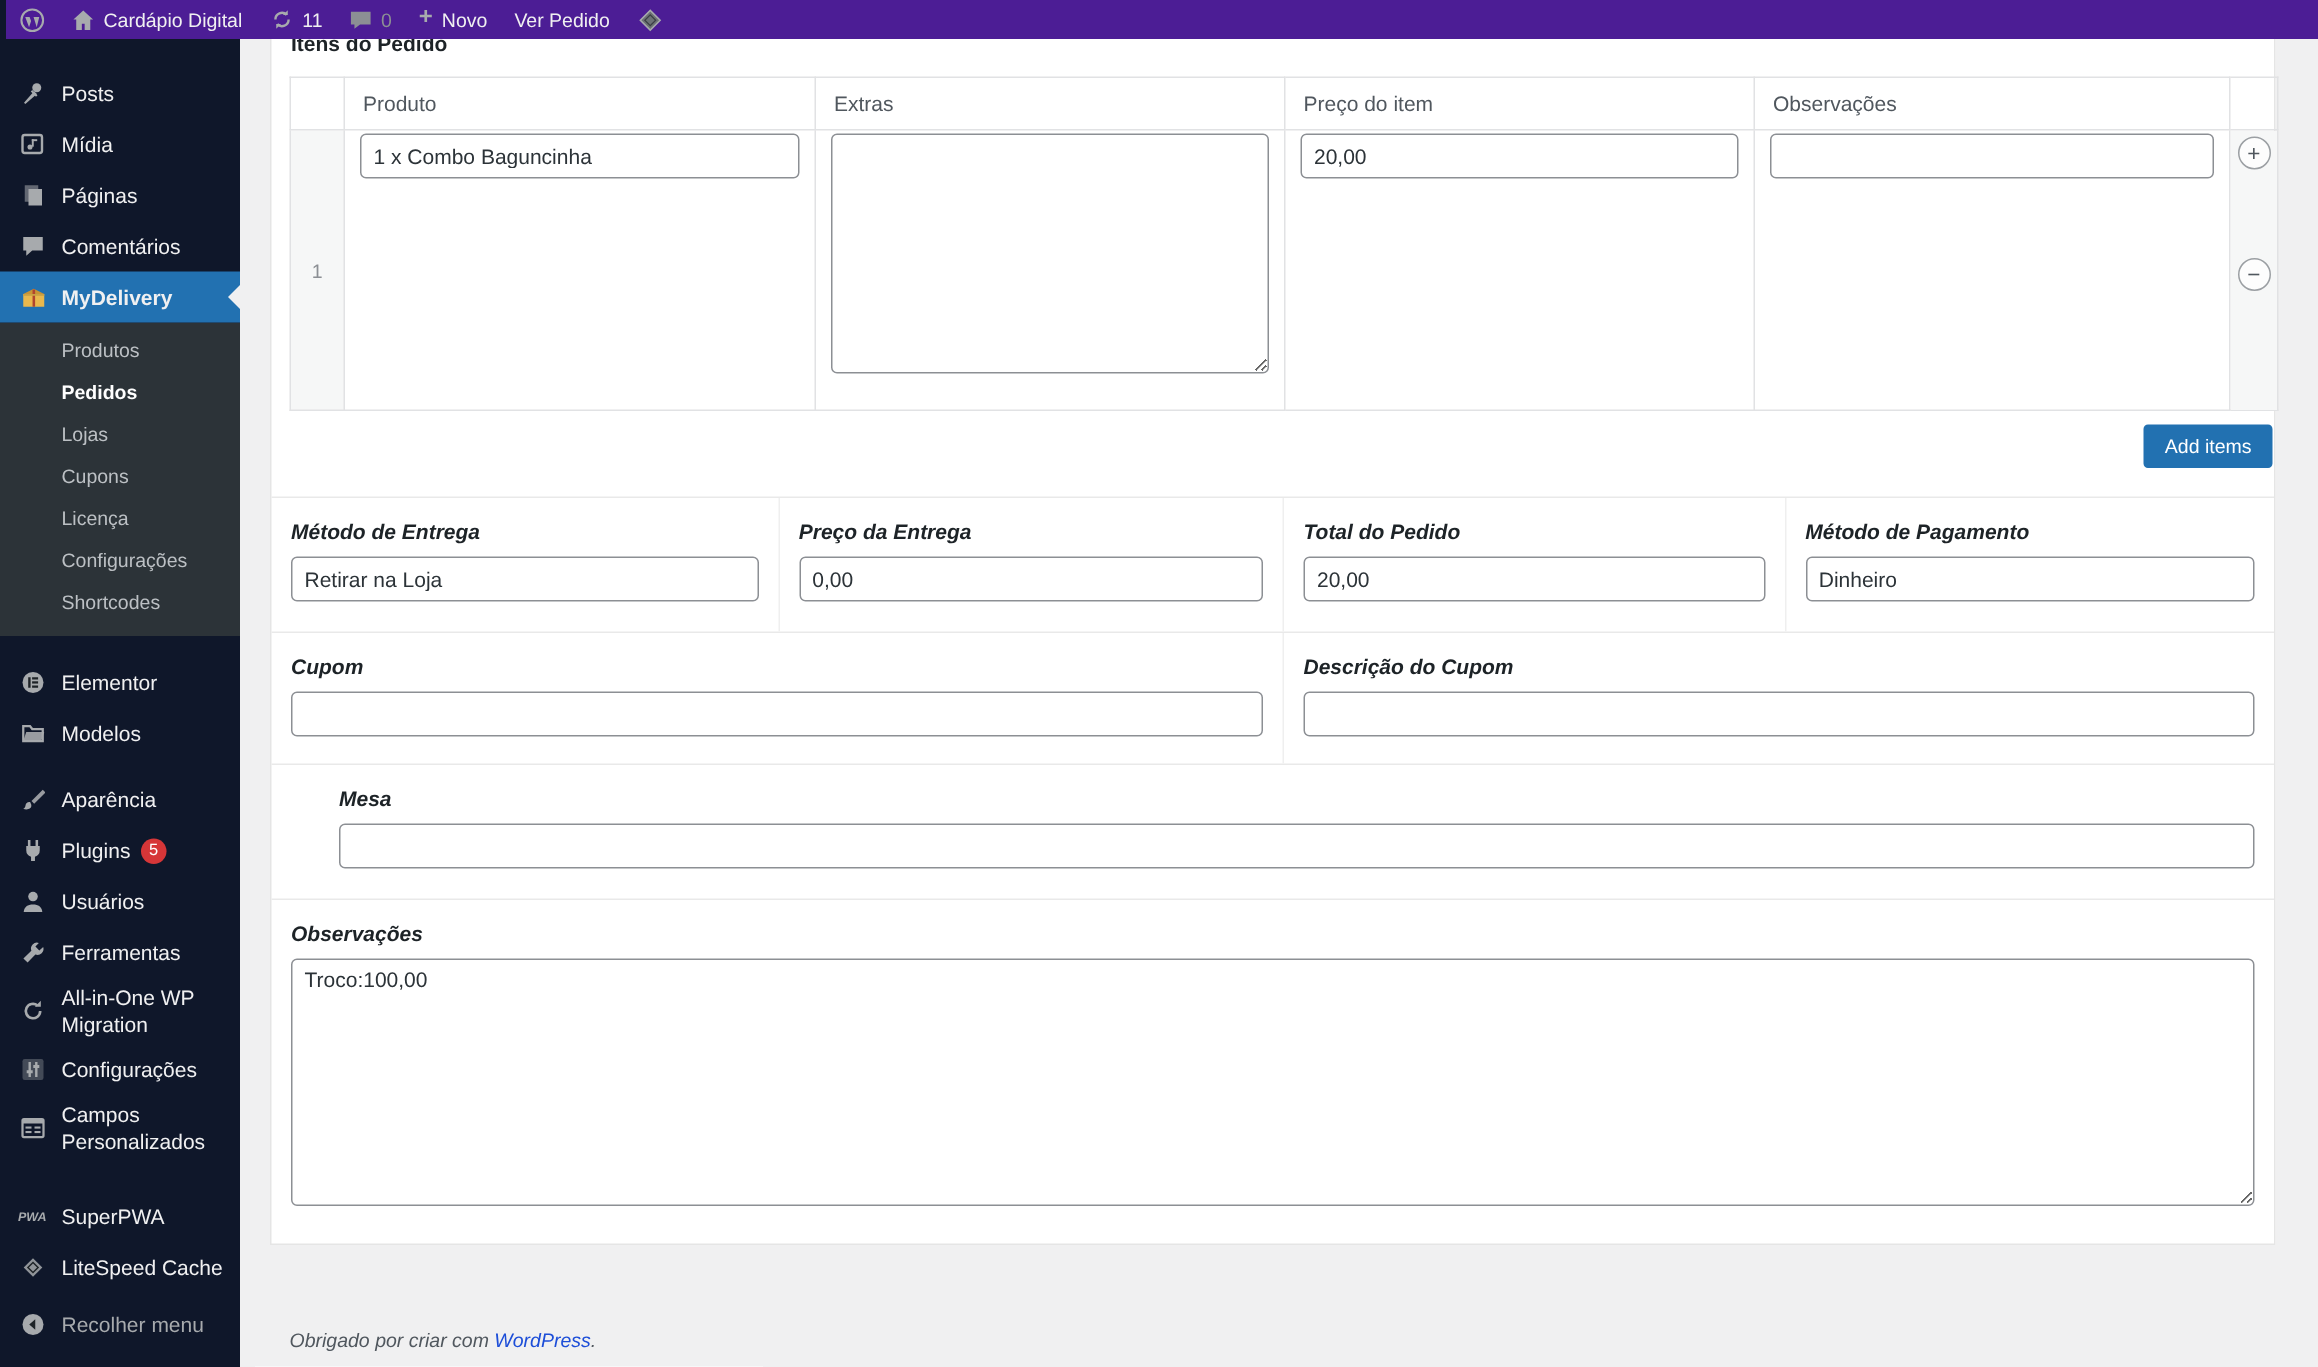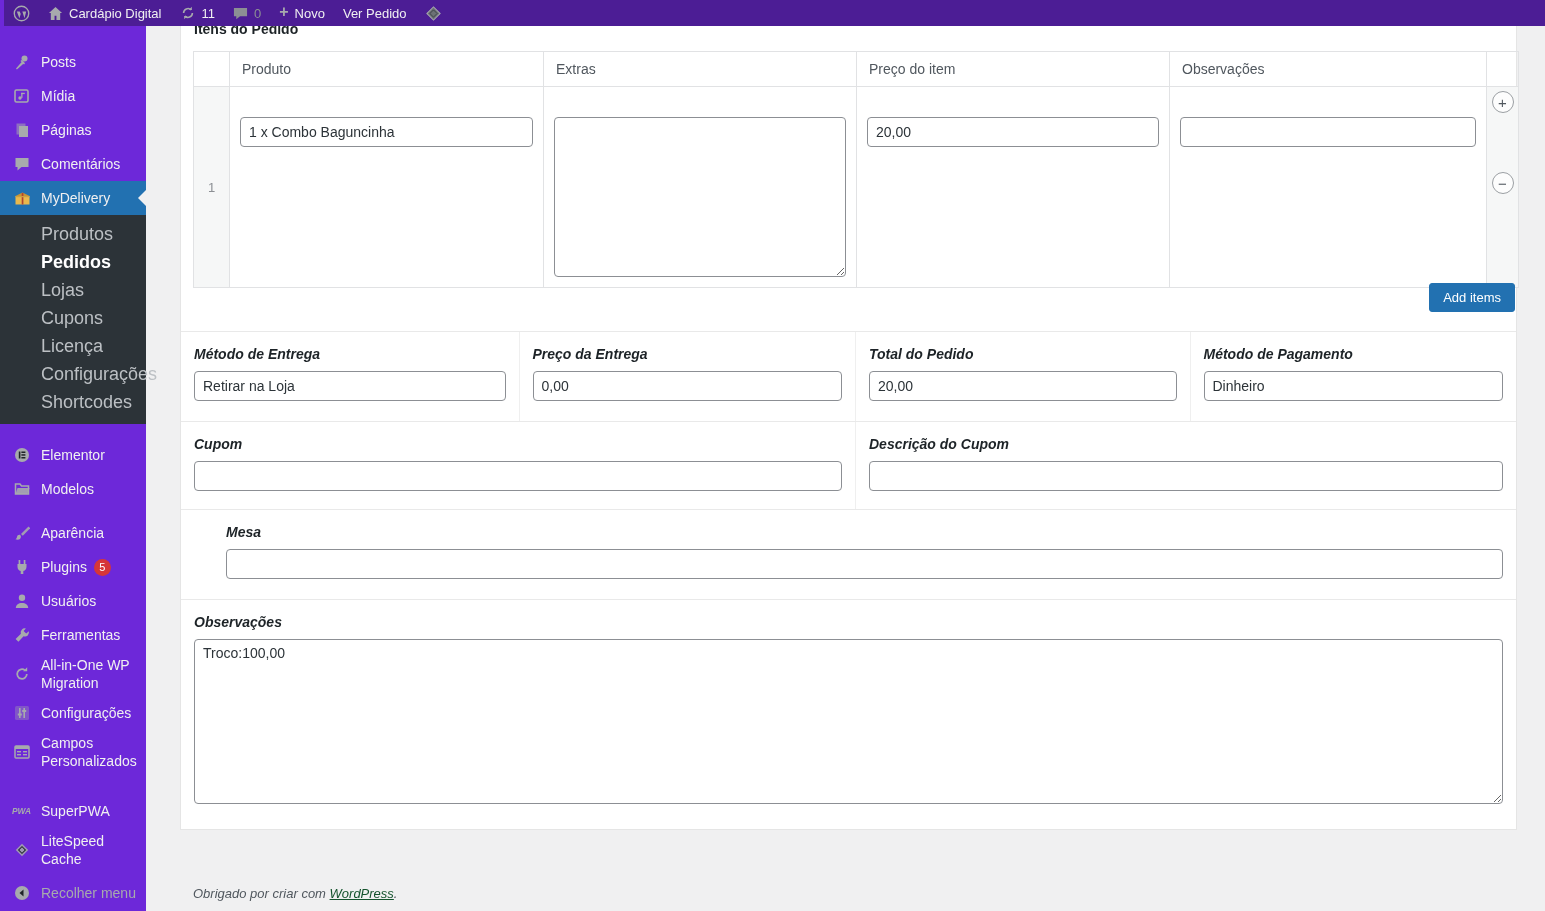--- a/index.html
+++ b/index.html
@@ -8,45 +8,45 @@
 
   
   #admin-bar { position:fixed; top:0; left:4px; width:100%; height:26px; background:#4c1d95;
     display:flex; align-items:center; z-index:90; color:#f0f0f1; font-size:13px; }
   .ab-item { display:flex; align-items:center; gap:6px; height:26px; padding:0 9px; cursor:pointer; white-space:nowrap; }
   .ab-item svg { display:block; }
   .ab-dim { color:#8c8f94; }
   .ab-plus { font-size:16px; font-weight:bold; color:#a7aaad; line-height:1; margin-top:-2px; }
 
   
-  #sidebar { position:fixed; top:0; left:0; width:146px; height:100%; background:#6d28d9; z-index:10; }
+  #sidebar { position:fixed; top:0; left:0; width:160px; height:100%; background:#0f172a; z-index:10; }
   .mi { display:flex; align-items:center; min-height:34px; padding:4px 8px 4px 12px; color:#f0f0f1;
     font-size:14px; cursor:pointer; position:relative; }
   .mi .ico { width:20px; min-width:20px; margin-right:9px; color:#a7aaad; display:flex; justify-content:center; }
   .mi .lbl { line-height:18px; }
-  .mi.active { background:#2271b1; }
+  .mi.active { background:#2271b1;font-weight:bold; }
   .mi.active::after { content:""; position:absolute; right:0; top:50%; margin-top:-8px;
     border:8px solid transparent; border-right-color:#f0f0f1; }
   .submenu { background:#2c3338; padding:5px 0 8px; }
-  .smi { display:block; padding:6px 4px 6px 41px; font-size:18px; color:#bcc0c4; cursor:pointer; line-height:16px; }
+  .smi { display:block; padding:6px 4px 6px 41px; font-size:13px; color:#bcc0c4; cursor:pointer; line-height:16px; }
   .smi.current { color:#fff; font-weight:bold; }
   .group-gap { height:14px; }
   .badge { background:#d63638; color:#fff; font-size:11px; line-height:17px; min-width:17px; height:17px;
     border-radius:9px; text-align:center; display:inline-block; margin-left:7px; padding:0 4px; }
   .mi.dim { color:#a7aaad; }
 
   
   #form-box { position:absolute; left:180px; top:10px; width:1337px; height:820px; background:#fff;
     border:1px solid #e5e5e5; z-index:1; }
   #items-title { position:absolute; left:13px; top:10px; font-size:14px; font-weight:bold; color:#1d2327; }
 
   table.items { position:absolute; left:12px; top:40px; width:1325px; border-collapse:collapse; table-layout:fixed; }
   table.items th, table.items td { border:1px solid #e1e2e4; }
   table.items th { height:35px; font-size:14px; font-weight:normal; color:#50575e; text-align:left; padding:0 0 0 12px; }
-  table.items td { height:187px; vertical-align:top; padding:30px 10px 10px 10px; }
+  table.items td { height:187px; vertical-align:top; padding:2px 10px 10px 10px; }
   td.rownum { background:#f6f7f7; color:#8c8f94; text-align:center; vertical-align:middle !important; font-size:13px; padding:0 !important; }
   td.rowbtns { background:#f6f7f7; padding:0 !important; position:relative; }
   .circle-btn { position:absolute; left:50%; margin-left:-11px; width:22px; height:22px; border-radius:50%;
     border:1px solid #9b9fa3; background:#fdfdfd; color:#50575e; font-size:15px; line-height:19px; text-align:center; cursor:pointer; }
   .circle-btn.plus { top:4px; }
   .circle-btn.minus { top:85px; }
 
   .inp { border:1px solid #8c8f94; border-radius:4px; height:30px; padding:0 8px; font-size:14px;
     color:#2c3338; background:#fff; font-family:"Liberation Sans", sans-serif; display:block; }
   textarea.inp { padding:5px 8px; resize:both; }
@@ -63,21 +63,21 @@
   .sec-label { font-size:14px; font-weight:bold; color:#1d2327;font-style:italic; }
   .sec-cell .inp { margin-top:9px; width:100%; }
   .r1 { height:90px; } .r1 .sec-cell:nth-child(1){width:338px;} .r1 .sec-cell:nth-child(2){width:337px;}
   .r1 .sec-cell:nth-child(3){width:335px;} .r1 .sec-cell:nth-child(4){width:327px;}
   .r2 { height:88px; } .r2 .sec-cell:nth-child(1){width:675px;} .r2 .sec-cell:nth-child(2){width:662px;}
   .r3 { height:90px;padding-left:32px; } .r3 .sec-cell{width:100%;}
   .r4 { height:230px; } .r4 .sec-cell{width:100%;}
   textarea.obs { height:165px; }
 
   #footer-note { position:absolute; left:193px; top:886px; font-size:13px; font-style:italic; color:#50575e; z-index:1; }
-  #footer-note a { color:#14532d; text-decoration:underline; font-style:italic; cursor:pointer; }
+  #footer-note a { color:#1d4ed8; font-style:italic; cursor:pointer; }
 </style>
 </head>
 <body>
 
 <div id="admin-bar">
   <div class="ab-item">
     <span>
       <svg width="17" height="17" viewBox="0 0 20 20">
           <circle cx="10" cy="10" r="8.5" fill="none" stroke="#a7aaad" stroke-width="1.6"></circle>
           <path d="M4.5 7.5l3 8 1.6-5-1.2-3zm6.5 0l2.5 8 2-8z" fill="#a7aaad"></path>

